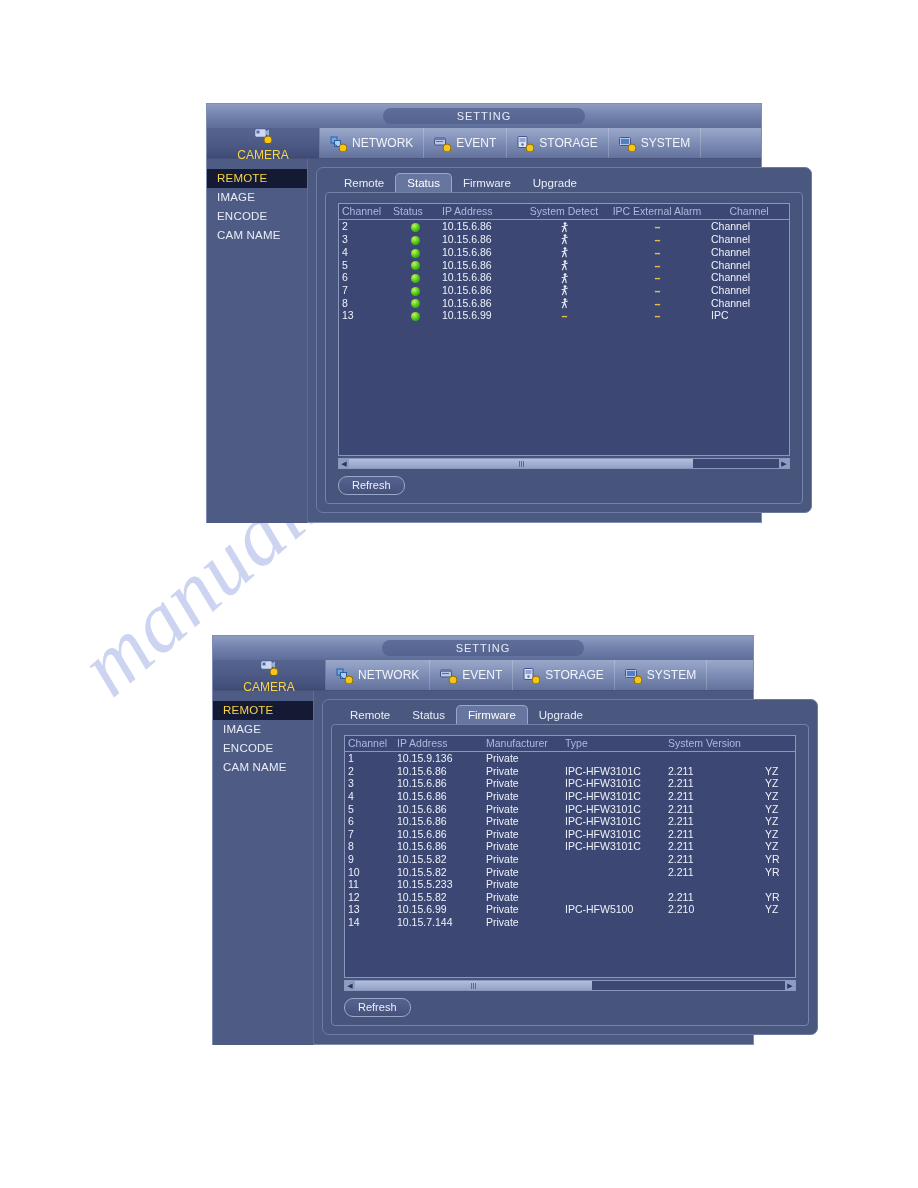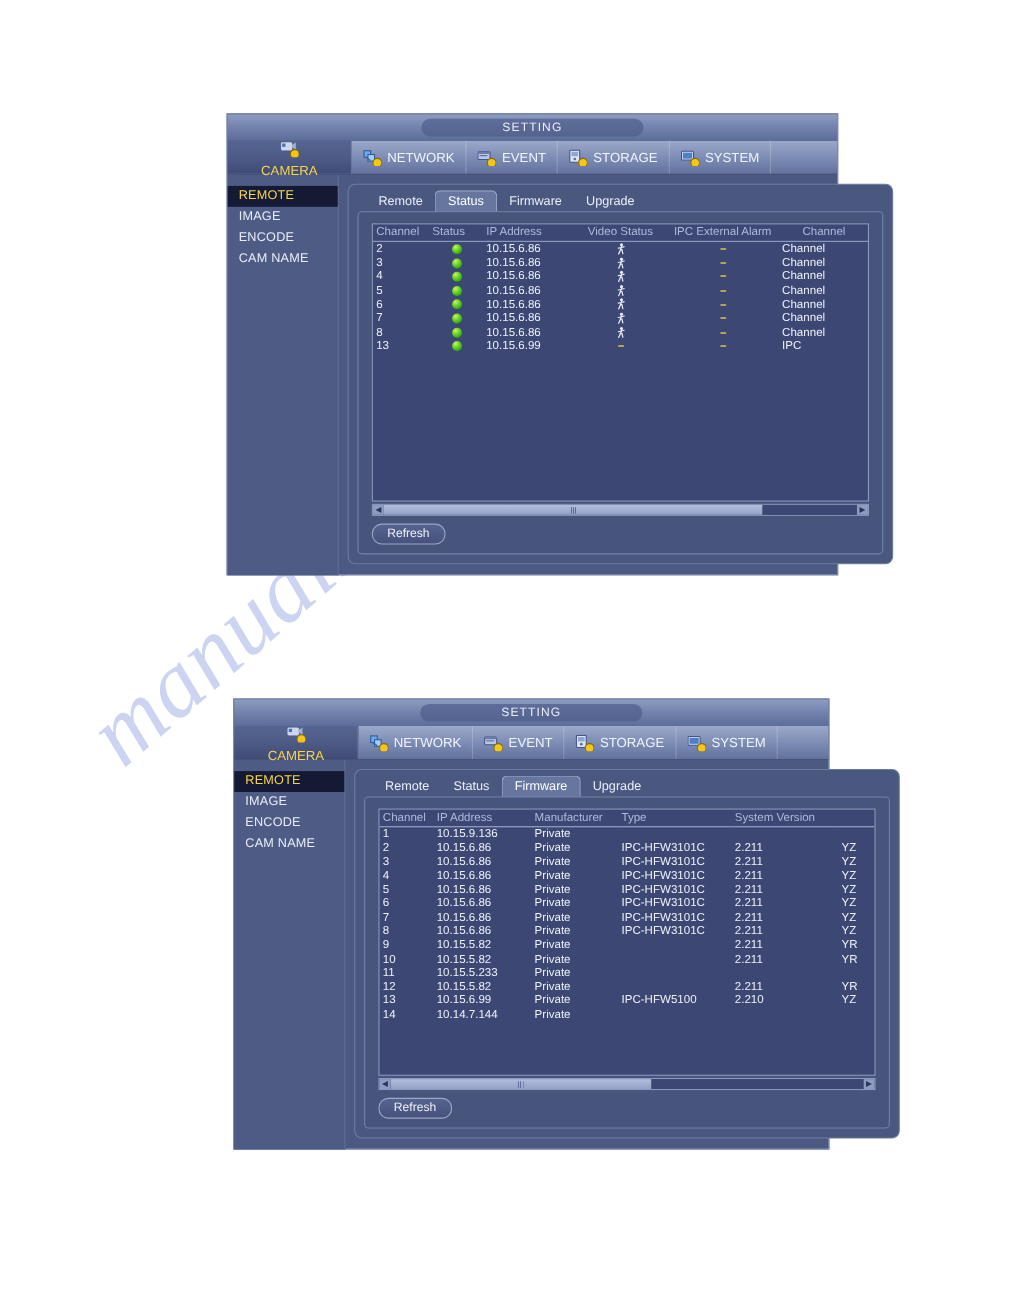--- a/index.html
+++ b/index.html
@@ -228,21 +228,21 @@
               <div class="tab">Upgrade</div>
             </div>
             <div class="tabpane">
               <div class="tablewrap">
                 <table class="grid">
                   <thead>
                     <tr>
                       <th style="width:46px">Channel</th>
                       <th style="width:44px">Status</th>
                       <th style="width:78px">IP Address</th>
-                      <th style="width:78px;text-align:center">Video Status</th>
+                      <th style="width:78px;text-align:center">System Detect</th>
                       <th style="width:98px;text-align:center">IPC External Alarm</th>
                       <th style="width:76px;text-align:center">Channel</th>
                     </tr>
                   </thead>
                   <tbody>
                     <tr>
                       <td>2</td>
                       <td class="c-center"><span class="dot"></span></td>
                       <td>10.15.6.86</td>
                       <td class="c-center"><svg class="runner" viewBox="0 0 9 11">
@@ -544,21 +544,21 @@
                     <tr>
                       <td>13</td>
                       <td>10.15.6.99</td>
                       <td>Private</td>
                       <td>IPC-HFW5100</td>
                       <td>2.210</td>
                       <td>YZ</td>
                     </tr>
                     <tr>
                       <td>14</td>
-                      <td>10.14.7.144</td>
+                      <td>10.15.7.144</td>
                       <td>Private</td>
                       <td></td>
                       <td></td>
                       <td></td>
                     </tr>
                   </tbody>
                 </table>
               </div>
               <div class="hscroll">
                 <div class="sarrow">◀</div>

